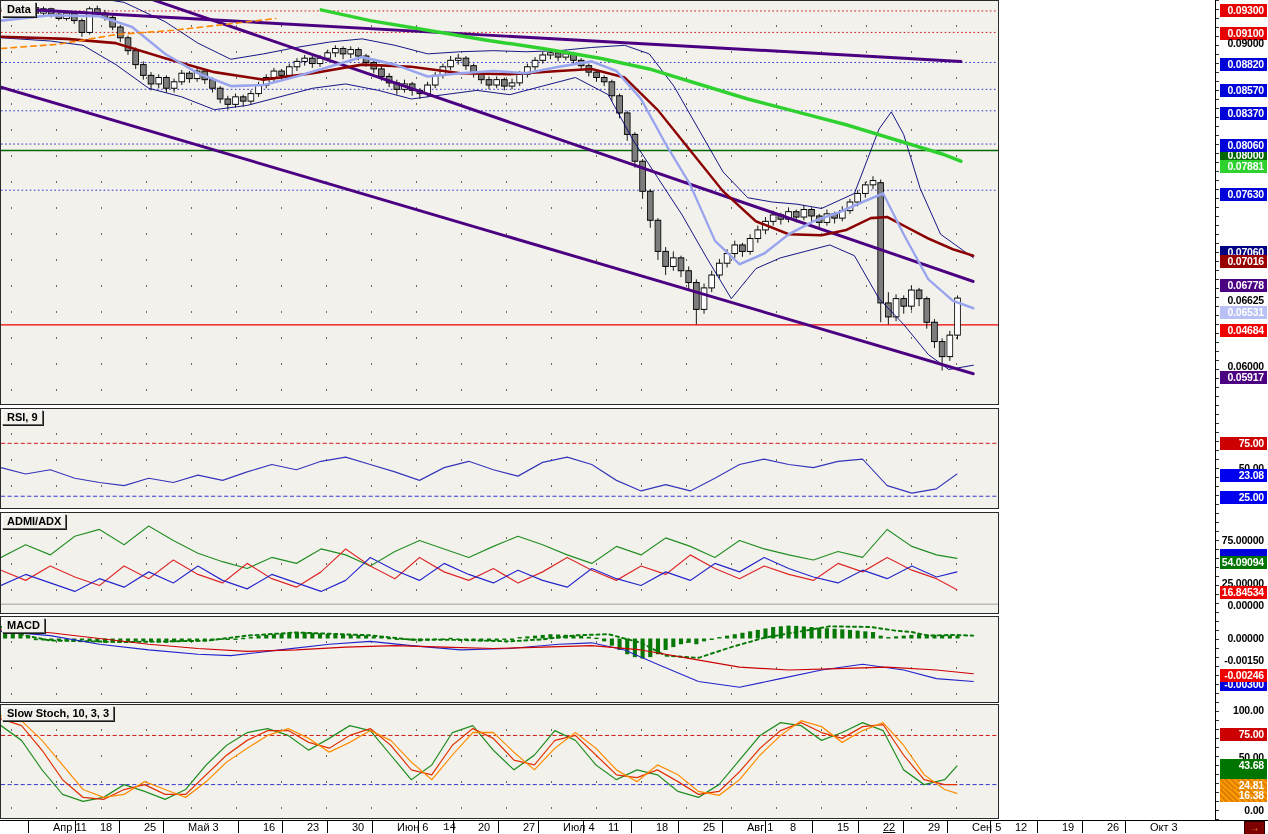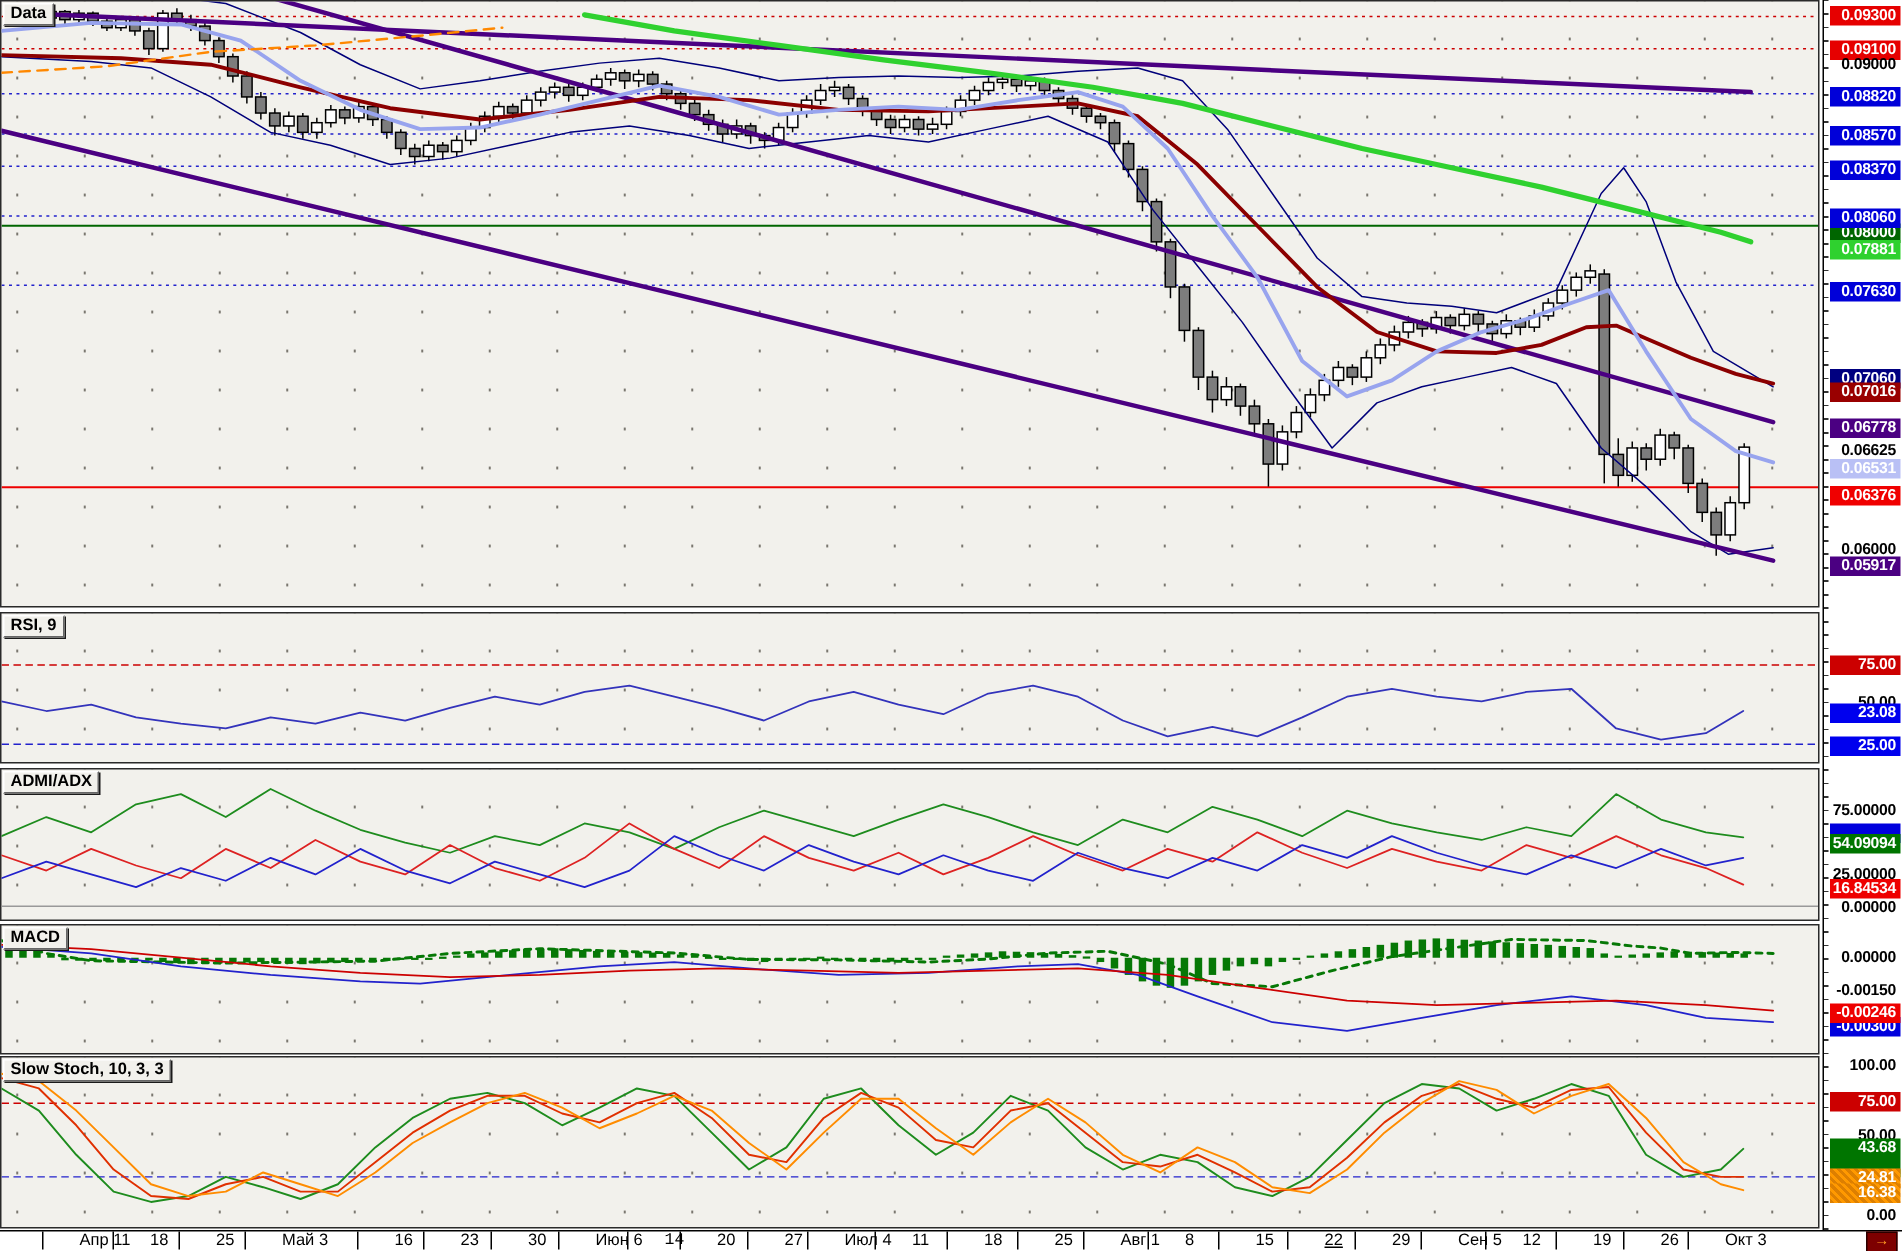--- a/index.html
+++ b/index.html
@@ -1,18 +1,18 @@
 <!DOCTYPE html>
 <html><head>
 <meta charset="utf-8">
 <style>
   html,body{margin:0;padding:0;background:#fff;}
   #app{position:relative;width:1268px;height:834px;background:#ffffff;
        font-family:"Liberation Sans",sans-serif;overflow:hidden;}
-  .panel{position:absolute;left:0;width:1213px;background:#f2f1ec;
+  .panel{position:absolute;left:0;width:999px;background:#f2f1ec;
          border:1px solid #2a2a2a;box-sizing:border-box;
          background-image:radial-gradient(circle,#6b6860 0.7px,transparent 0.9px);
          background-size:45px 26px;background-position:33px 12px;}
   svg.chart{position:absolute;left:0;top:0;width:100%;height:100%;display:block;}
   .plabel-box{position:absolute;top:1px;left:1px;z-index:5;background:#f2f1ec;
          border:1px solid #666;border-top-color:#fff;border-left-color:#fff;
          box-shadow:1px 1px 0 #1a1a1a;font-size:11px;font-weight:bold;
          line-height:13px;height:13px;padding:0 4px;color:#000;white-space:nowrap;}
   #scale-col{position:absolute;left:1215px;top:0;width:53px;height:820px;background:#fff;
          border-left:1px solid #000;box-sizing:border-box;}
@@ -486,21 +486,21 @@
       <div class="slabel bg" style="top: 107px; background-color: rgb(0, 0, 217);">0.08370</div>
       <div class="slabel bg" style="top: 149px; background-color: rgb(0, 102, 0);">0.08000</div>
       <div class="slabel bg" style="top: 139px; background-color: rgb(0, 0, 217);">0.08060</div>
       <div class="slabel bg" style="top: 160px; background-color: rgb(47, 209, 47);">0.07881</div>
       <div class="slabel bg" style="top: 188px; background-color: rgb(0, 0, 217);">0.07630</div>
       <div class="slabel bg" style="top: 246px; background-color: rgb(0, 0, 128);">0.07060</div>
       <div class="slabel bg" style="top: 255px; background-color: rgb(153, 0, 0);">0.07016</div>
       <div class="slabel bg" style="top: 279px; background-color: rgb(75, 0, 130);">0.06778</div>
       <div class="slabel" style="top: 294px;">0.06625</div>
       <div class="slabel bg" style="top: 306px; background-color: rgb(185, 192, 245);">0.06531</div>
-      <div class="slabel bg" style="top: 324px; background-color: rgb(240, 0, 0);">0.06376</div>
+      <div class="slabel bg" style="top: 324px; background-color: rgb(240, 0, 0);">0.04684</div>
       <div class="slabel" style="top: 360px;">0.06000</div>
       <div class="slabel bg" style="top: 371px; background-color: rgb(75, 0, 130);">0.05917</div>
       <div class="slabel" style="top: 462px;">50.00</div>
       <div class="slabel bg" style="top: 437px; background-color: rgb(204, 0, 0);">75.00</div>
       <div class="slabel bg" style="top: 469px; background-color: rgb(0, 0, 238);">23.08</div>
       <div class="slabel bg" style="top: 491px; background-color: rgb(0, 0, 238);">25.00</div>
       <div class="slabel" style="top: 534px;">75.00000</div>
       <div class="slabel bg" style="top: 549px; background-color: rgb(0, 0, 221);"></div>
       <div class="slabel bg" style="top: 556px; background-color: rgb(0, 117, 0);">54.09094</div>
       <div class="slabel" style="top: 577px;">25.00000</div>

